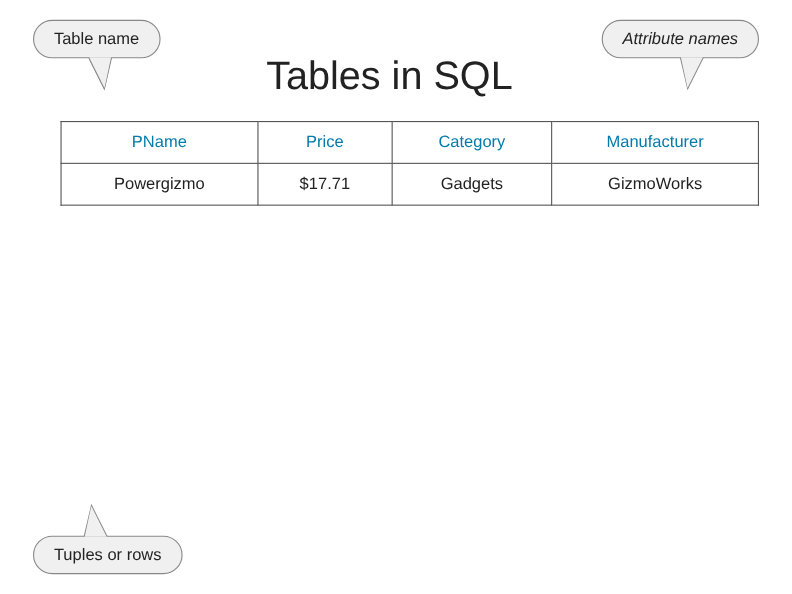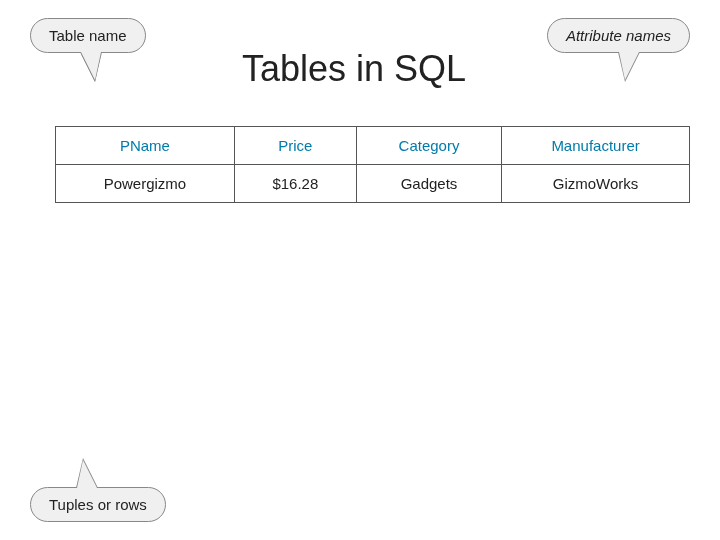--- a/index.html
+++ b/index.html
@@ -103,21 +103,20 @@
     .table-label {
       font-size: 17px;
       color: #333;
       margin-bottom: 4px;
       margin-left: 2px;
     }
 
     table.data-table {
       border-collapse: collapse;
       width: 100%;
-      margin-top: 16px;
     }
 
     table.data-table th, table.data-table td {
       border: 1.5px solid #555;
       padding: 10px 16px;
       text-align: center;
       font-size: 15px;
     }
 
     table.data-table th {
@@ -178,21 +177,21 @@
       <tr>
         <th>PName</th>
         <th>Price</th>
         <th>Category</th>
         <th>Manufacturer</th>
       </tr>
     </thead>
     <tbody id="table-body">
         <tr>
           <td>Powergizmo</td>
-          <td>$16.28</td>
+          <td>$17.71</td>
           <td>Gadgets</td>
           <td>GizmoWorks</td>
         </tr>
       </tbody>
   </table>
 </div>
 
 <div class="callout callout-tuples">
   <span>Tuples or rows</span>
 </div>

